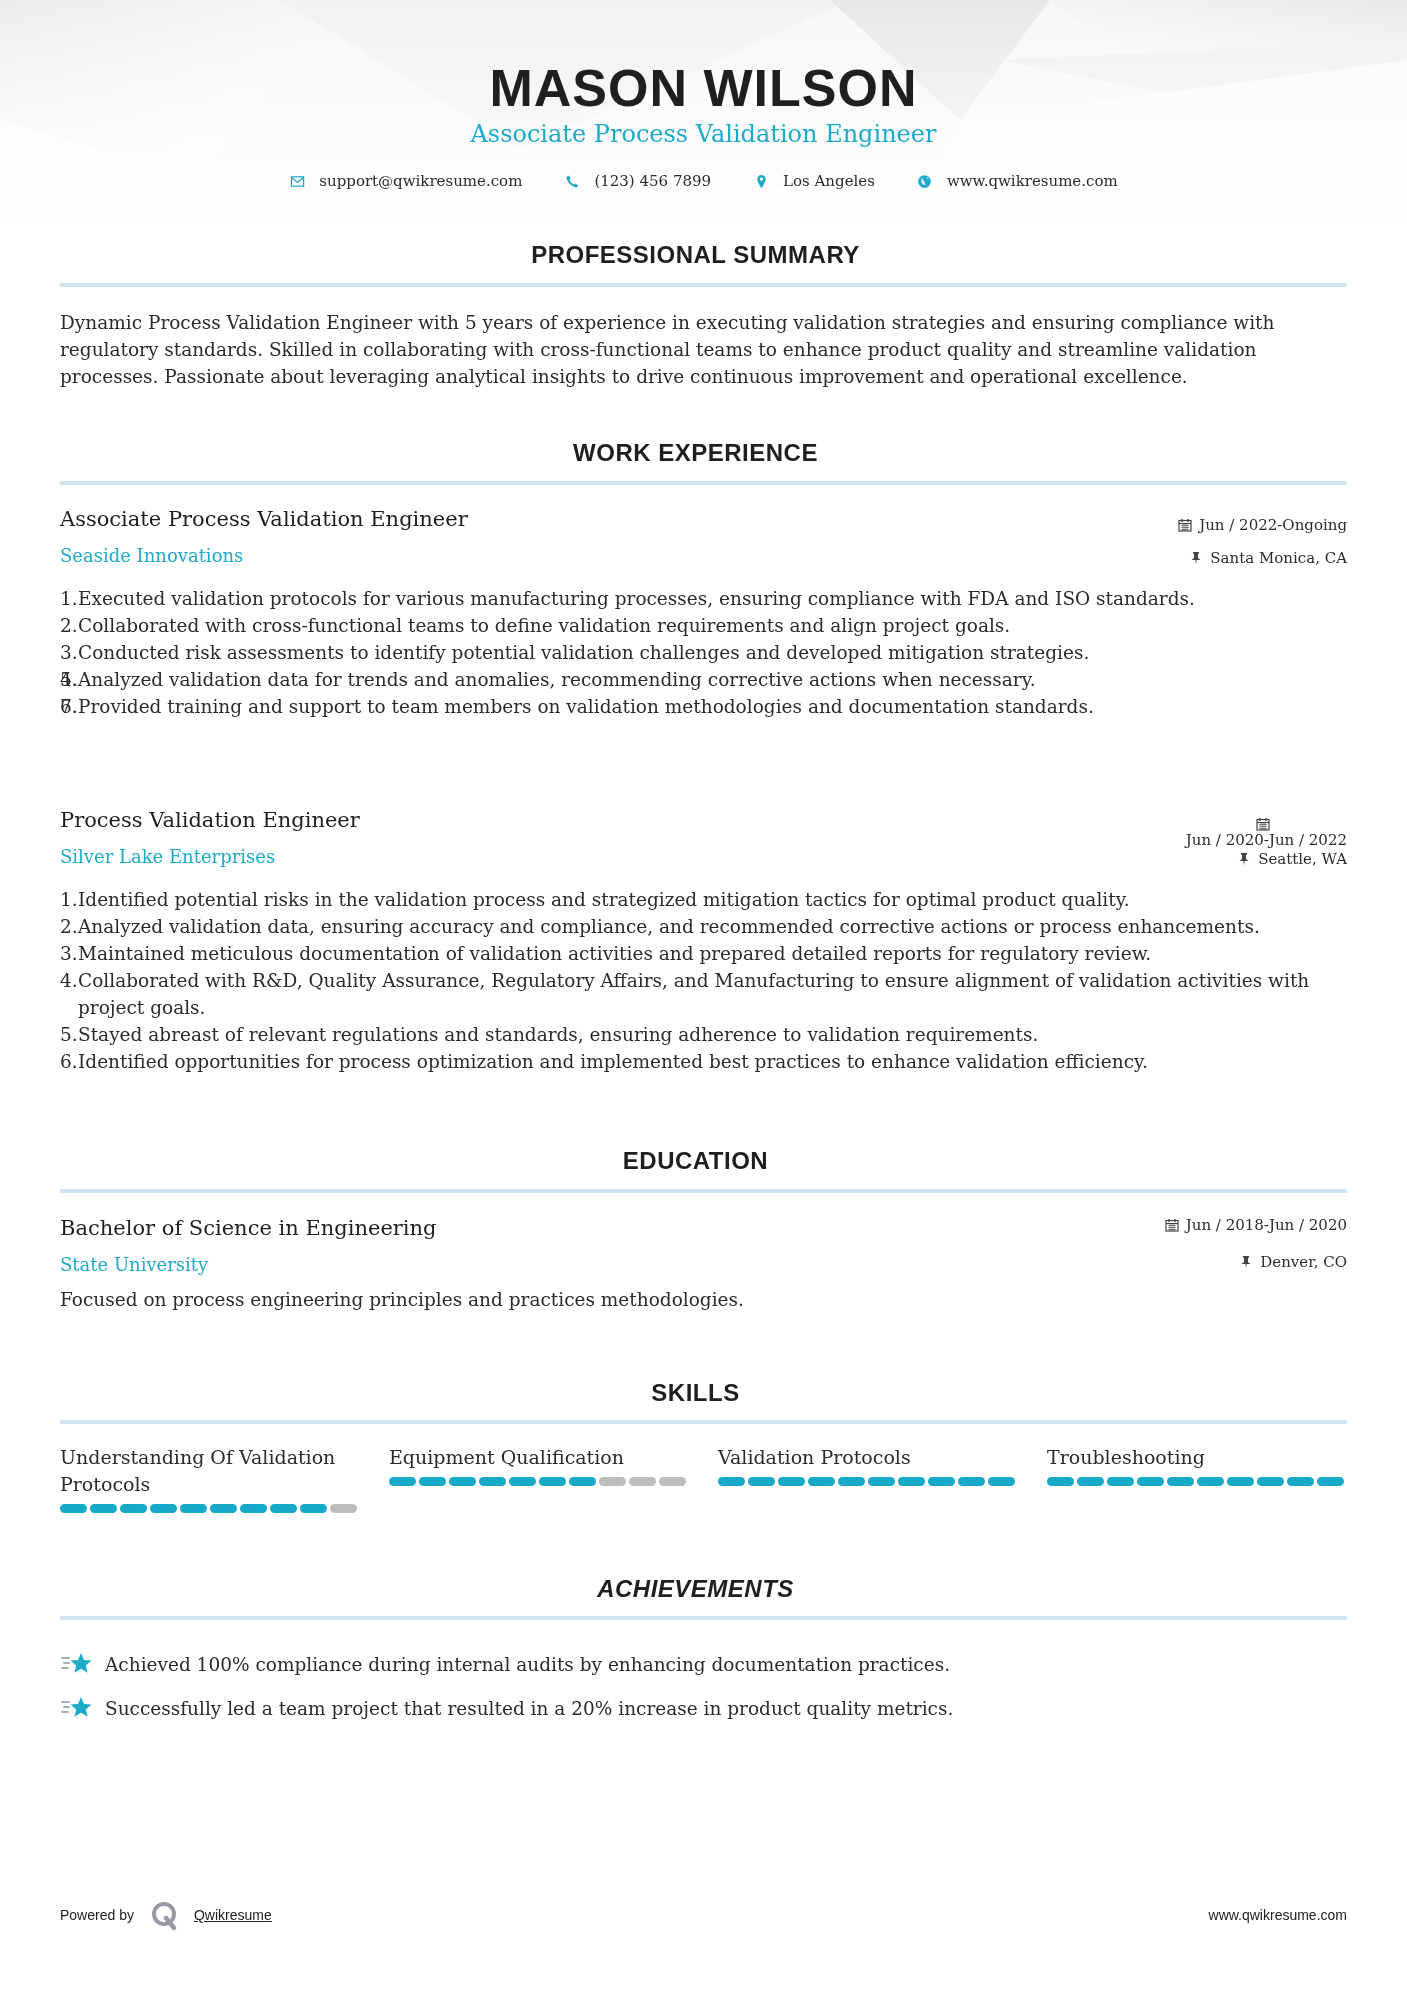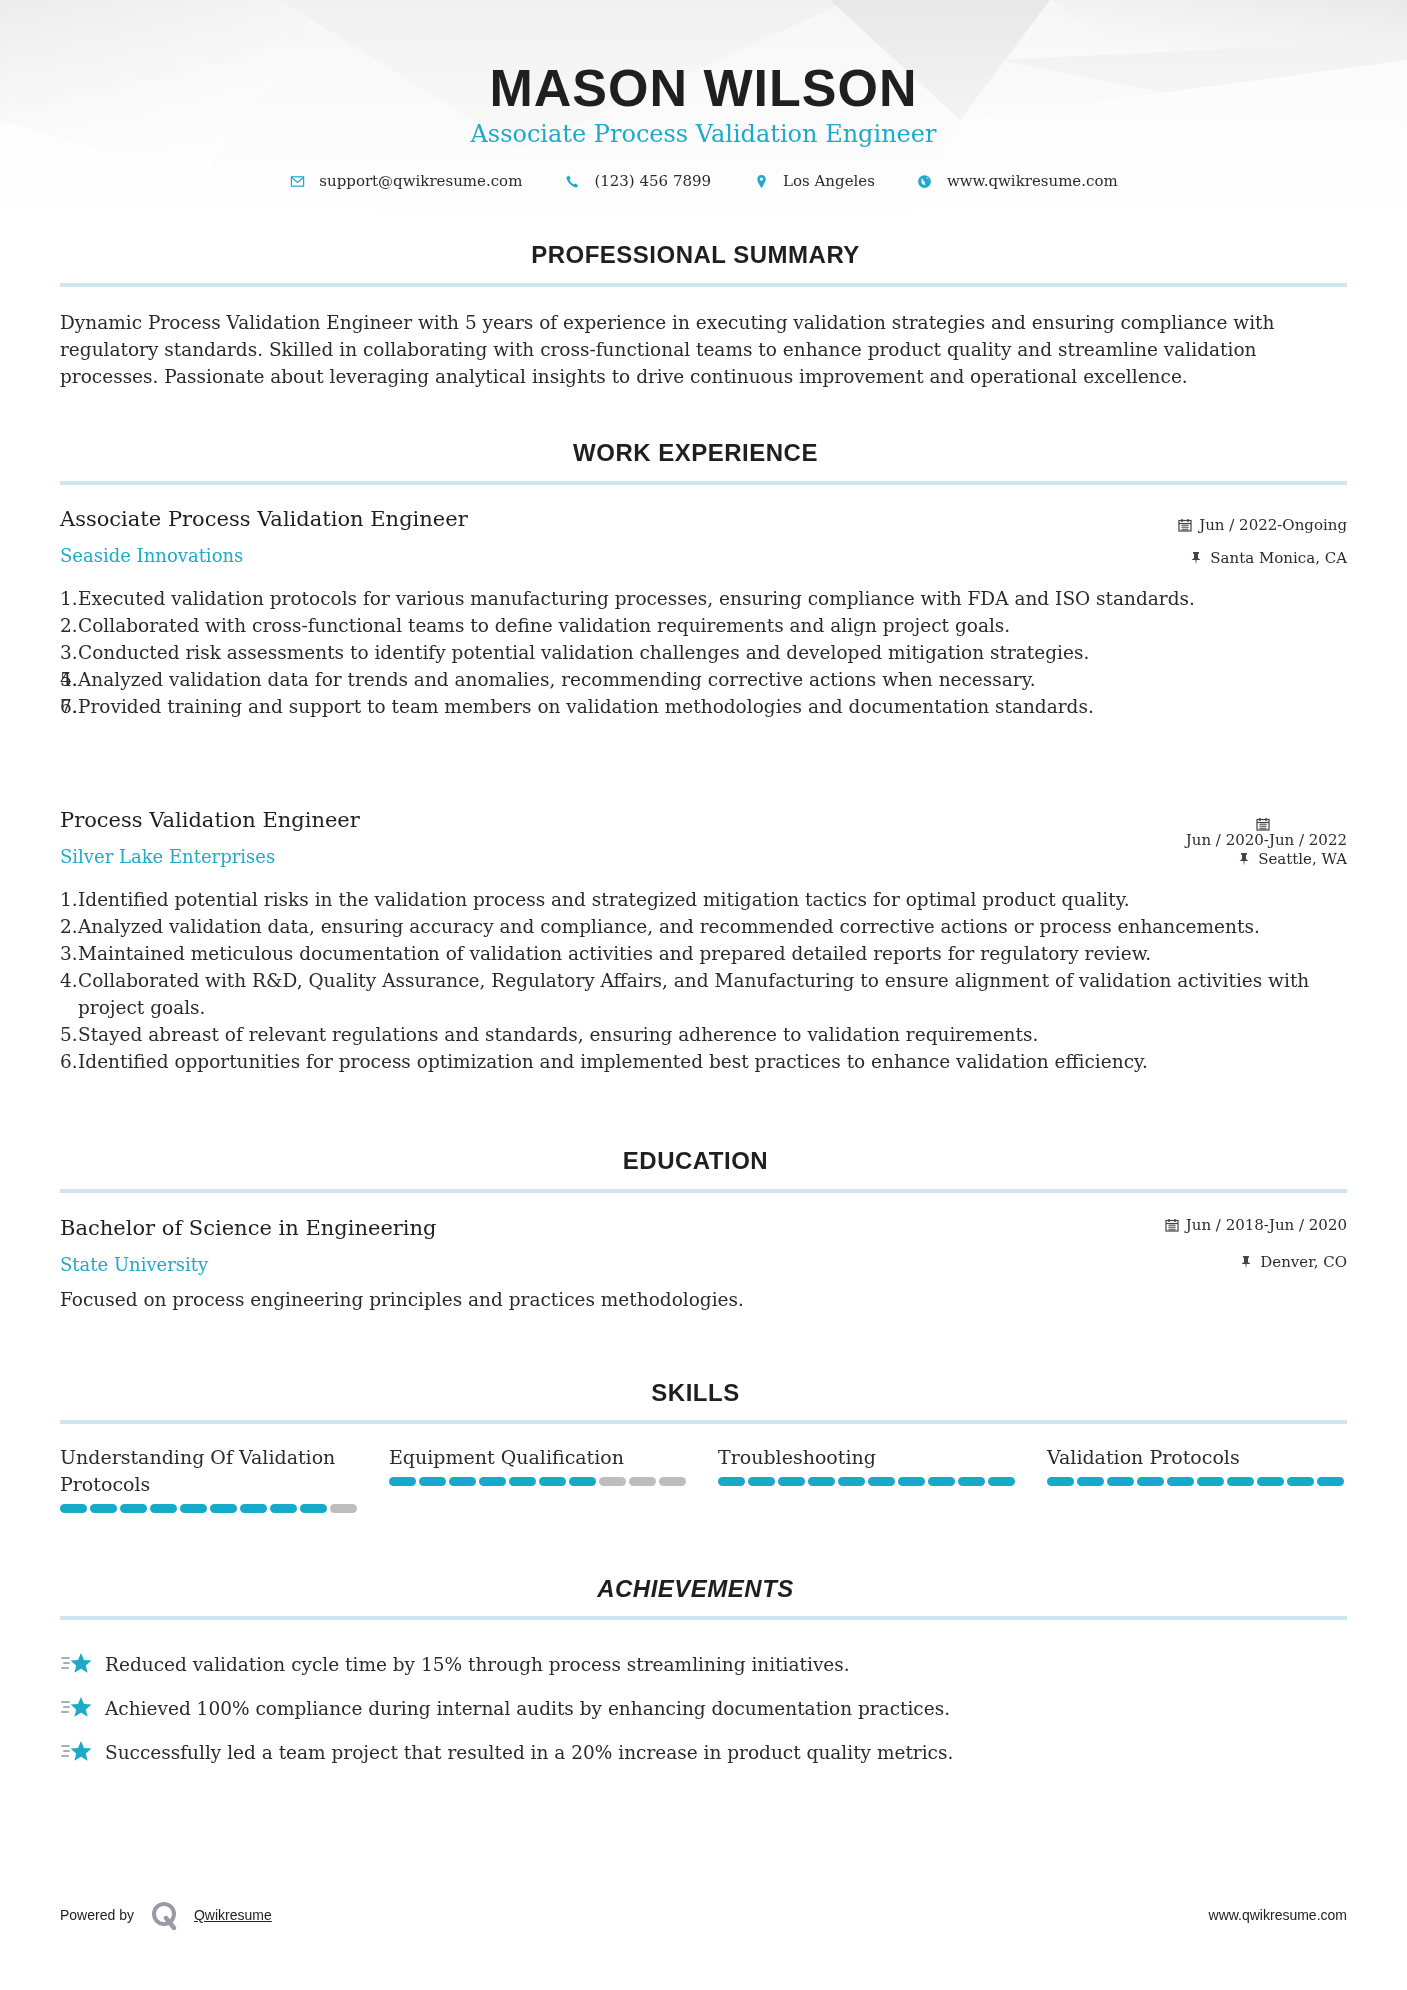--- a/index.html
+++ b/index.html
@@ -240,61 +240,54 @@
           <span class="seg on"></span>
           <span class="seg on"></span>
           <span class="seg on"></span>
           <span class="seg on"></span>
           <span class="seg"></span>
           <span class="seg"></span>
           <span class="seg"></span>
         </div>
     </div>
     <div class="skill">
+      <div class="skill-name">Validation Protocols</div>
+      <div class="bar">
+          <span class="seg on"></span>
+          <span class="seg on"></span>
+          <span class="seg on"></span>
+          <span class="seg on"></span>
+          <span class="seg on"></span>
+          <span class="seg on"></span>
+          <span class="seg on"></span>
+          <span class="seg on"></span>
+          <span class="seg on"></span>
+          <span class="seg on"></span>
+        </div>
+    </div>
+    <div class="skill">
       <div class="skill-name">Troubleshooting</div>
-      <div class="bar">
-          <span class="seg on"></span>
-          <span class="seg on"></span>
-          <span class="seg on"></span>
-          <span class="seg on"></span>
-          <span class="seg on"></span>
-          <span class="seg on"></span>
-          <span class="seg on"></span>
-          <span class="seg on"></span>
-          <span class="seg on"></span>
-          <span class="seg on"></span>
-        </div>
-    </div>
-    <div class="skill">
-      <div class="skill-name">Validation Protocols</div>
       <div class="bar">
           <span class="seg on"></span>
           <span class="seg on"></span>
           <span class="seg on"></span>
           <span class="seg on"></span>
           <span class="seg on"></span>
           <span class="seg on"></span>
           <span class="seg on"></span>
           <span class="seg on"></span>
           <span class="seg on"></span>
           <span class="seg on"></span>
         </div>
     </div>
   </div>
 
   <div class="section-title" style="top:1575px;font-style:italic;">ACHIEVEMENTS</div>
   <div class="rule" style="top:1616px;"></div>
   <ul class="ach">
-    <li>
-      <svg class="star" viewBox="0 0 34 28">
-          <path d="M2 8h7M4 13h5M2 18h6" stroke="#9fb3bb" stroke-width="2" stroke-linecap="round"></path>
-          <path d="M21 3 L24 10 L31.5 10.5 L25.8 15.4 L27.6 22.8 L21 18.8 L14.4 22.8 L16.2 15.4 L10.5 10.5 L18 10 Z" fill="#1eaac9"></path>
-        </svg>
-      <span>Reduced validation cycle time by 15% through process streamlining initiatives.</span>
-    </li>
     <li>
       <svg class="star" viewBox="0 0 34 28">
           <path d="M2 8h7M4 13h5M2 18h6" stroke="#9fb3bb" stroke-width="2" stroke-linecap="round"></path>
           <path d="M21 3 L24 10 L31.5 10.5 L25.8 15.4 L27.6 22.8 L21 18.8 L14.4 22.8 L16.2 15.4 L10.5 10.5 L18 10 Z" fill="#1eaac9"></path>
         </svg>
       <span>Achieved 100% compliance during internal audits by enhancing documentation practices.</span>
     </li>
     <li>
       <svg class="star" viewBox="0 0 34 28">
           <path d="M2 8h7M4 13h5M2 18h6" stroke="#9fb3bb" stroke-width="2" stroke-linecap="round"></path>

